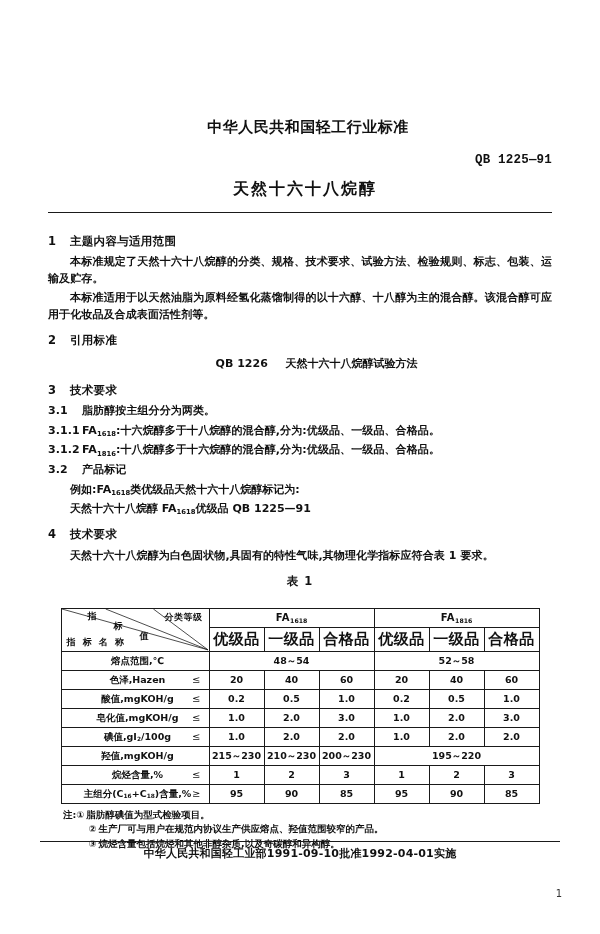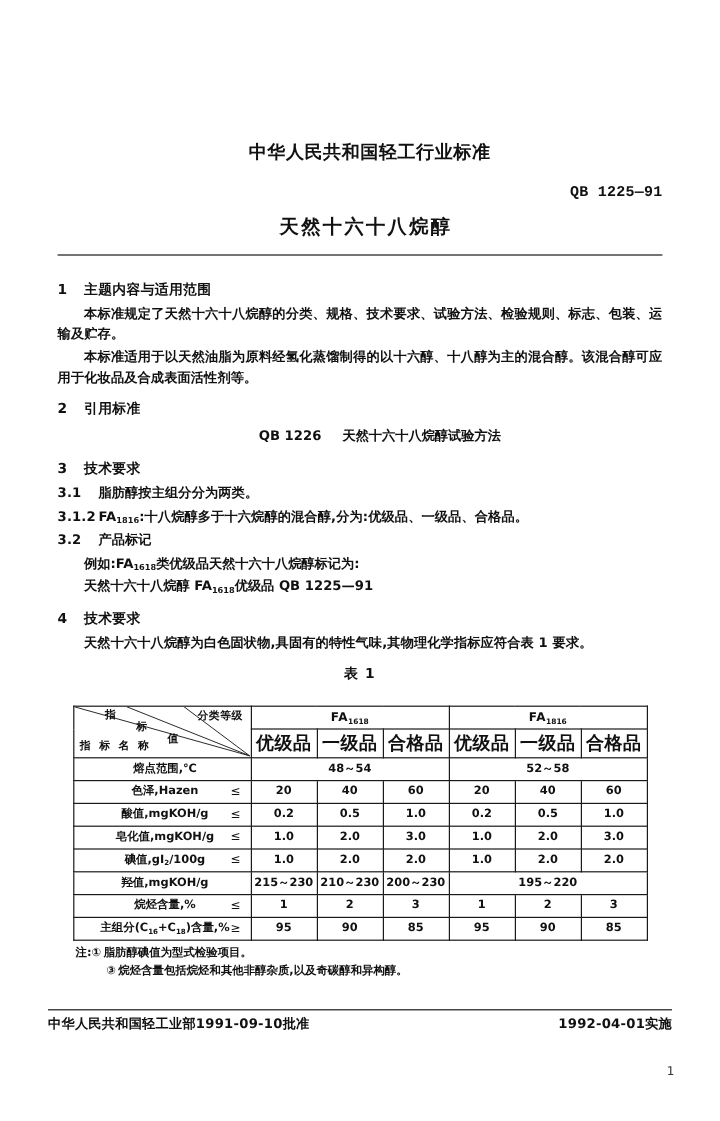--- a/index.html
+++ b/index.html
@@ -209,21 +209,21 @@
     width: 520px;
     height: 0;
     border-top: 1.8px solid #1a1a1a;
   }
   .footer {
     position: absolute;
     left: 40px;
     top: 846px;
     width: 520px;
     display: flex;
-    justify-content: space-between;
+    justify-content: center;
     align-items: baseline;
     font-size: 11px;
     font-weight: bold;
     letter-spacing: 0.2px;
   }
   .page-num {
     position: absolute;
     right: 38px;
     top: 888px;
     font-size: 10px;
@@ -255,20 +255,23 @@
     </div>
     <div class="ref-line">
       <span>QB 1226</span><span class="gap"></span><span>天然十六十八烷醇试验方法</span>
     </div>
 
     <div class="clause-head">
       <span class="num">3</span><span>技术要求</span>
     </div>
     <div class="subclause">
       <span class="num">3.1</span><span>脂肪醇按主组分分为两类。</span>
+    </div>
+    <div class="subclause">
+      <span class="num">3.1.1</span><span>FA</span><sub>1618</sub><span>:十六烷醇多于十八烷醇的混合醇,分为:优级品、一级品、合格品。</span>
     </div>
     <div class="subclause">
       <span class="num">3.1.2</span><span>FA</span><sub>1816</sub><span>:十八烷醇多于十六烷醇的混合醇,分为:优级品、一级品、合格品。</span>
     </div>
     <div class="subclause">
       <span class="num">3.2</span><span>产品标记</span>
     </div>
     <div class="indent2">
       <span>例如:FA</span><sub>1618</sub><span>类优级品天然十六十八烷醇标记为:</span>
     </div>
@@ -421,20 +424,23 @@
           <td class="outer-bottom outer-right">85</td>
         </tr>
       </tbody>
     </table>
 
     <div class="notes">
       <div class="note-first">
         <span>注:</span><span class="cir">①</span><span>脂肪醇碘值为型式检验项目。</span>
       </div>
       <div class="note-rest">
+        <span class="cir">②</span><span>生产厂可与用户在规范内协议生产供应熔点、羟值范围较窄的产品。</span>
+      </div>
+      <div class="note-rest">
         <span class="cir">③</span><span>烷烃含量包括烷烃和其他非醇杂质,以及奇碳醇和异构醇。</span>
       </div>
     </div>
 
   </div>
 
   <div class="footer-rule"></div>
   <div class="footer">
     <span>中华人民共和国轻工业部1991-09-10批准</span>
     <span>1992-04-01实施</span>

